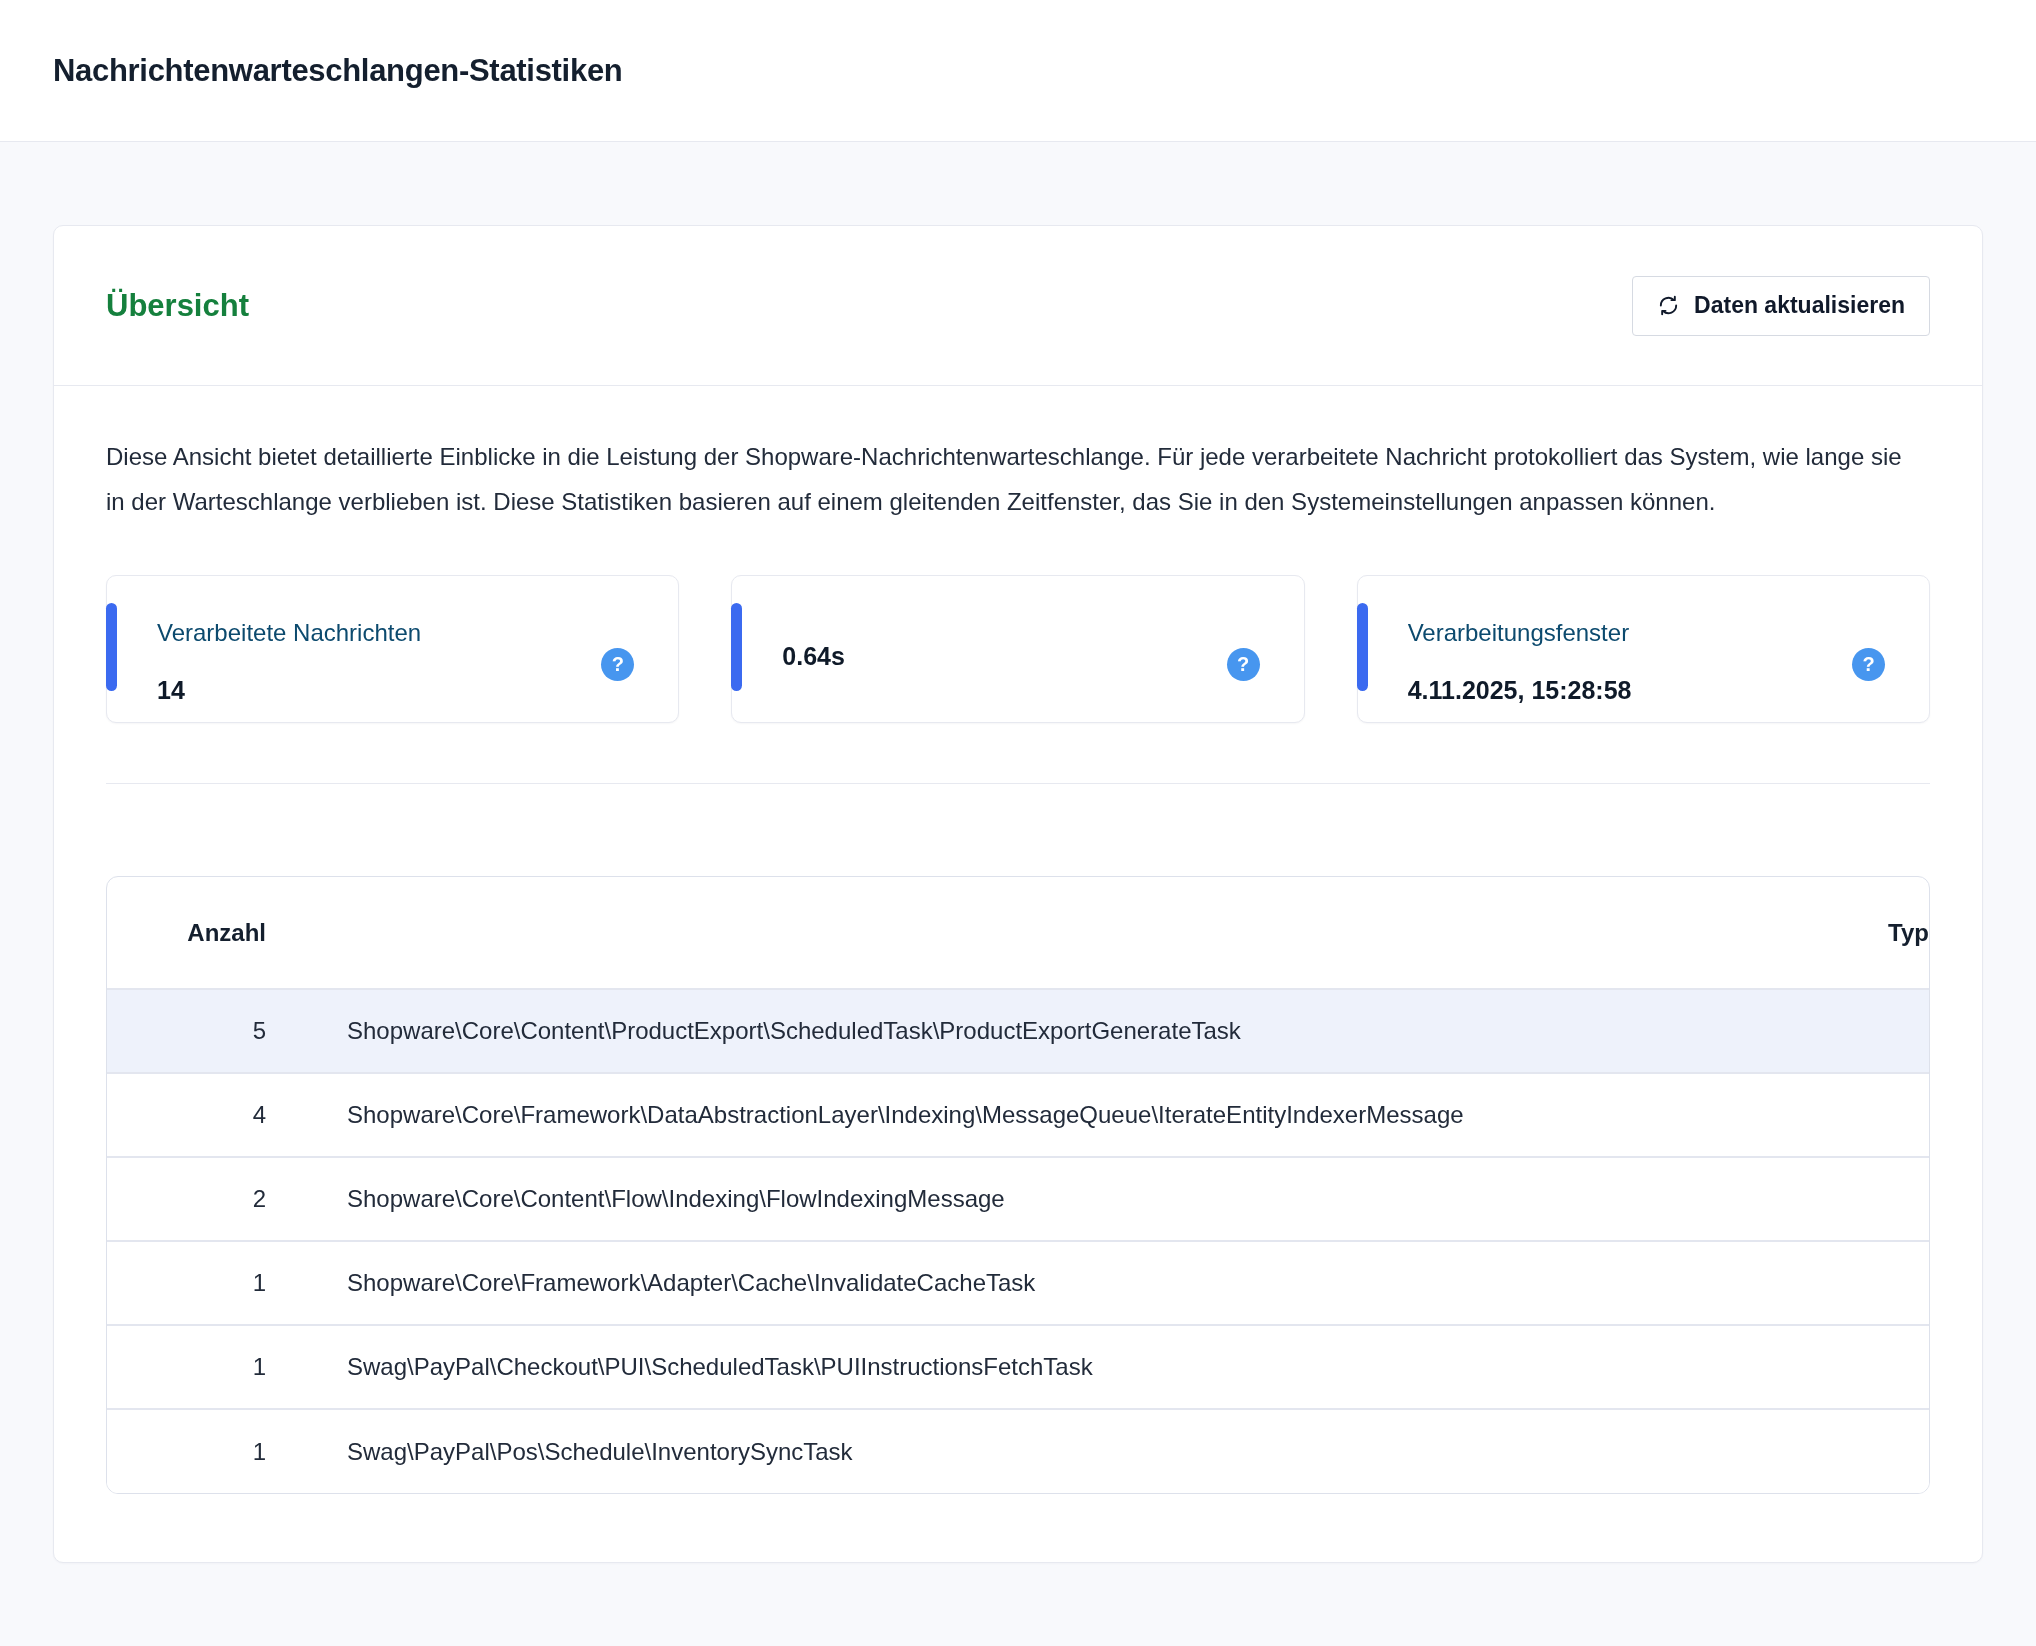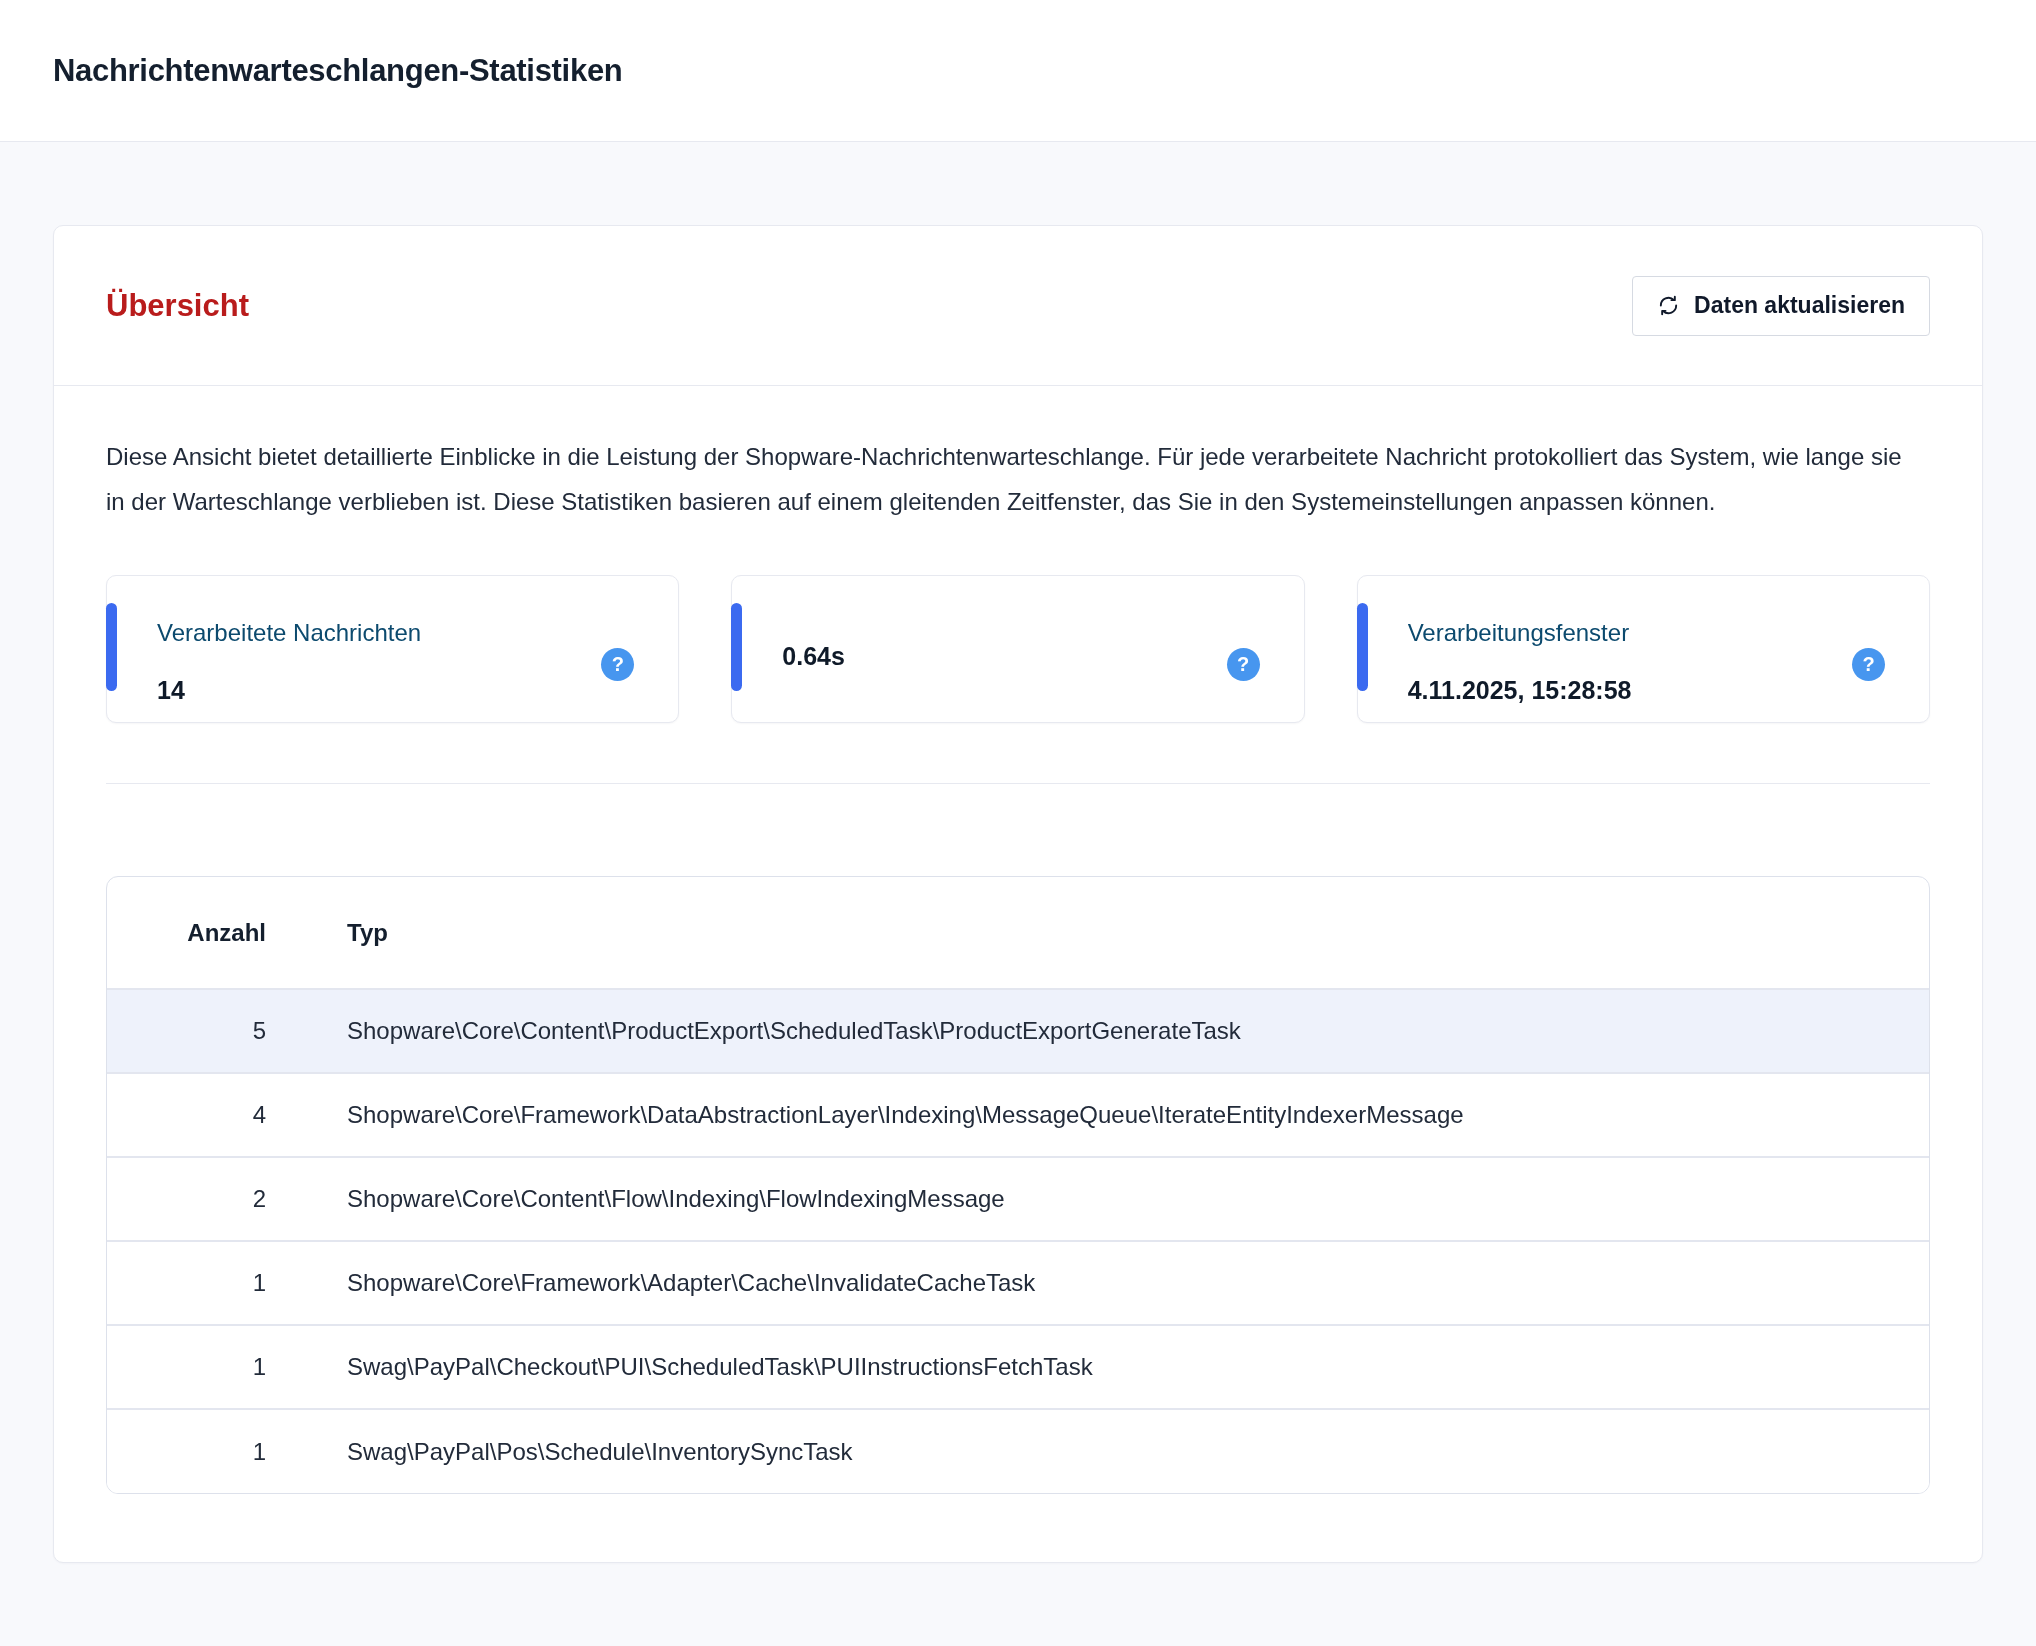--- a/index.html
+++ b/index.html
@@ -28,21 +28,21 @@
     border-radius:10px;
     height:1338px;
     box-shadow:0 1px 2px rgba(20,30,50,0.03);
   }
   .card-head {
     height:160px;
     display:flex; align-items:center; justify-content:space-between;
     padding:0 52px;
     border-bottom:1px solid #e7e9f0;
   }
-  .card-heading { font-size:31px; font-weight:bold; color:#b91c1c; }
+  .card-heading { font-size:31px; font-weight:bold; color:#15803d; }
   .refresh-btn {
     display:flex; align-items:center; gap:14px;
     height:60px; padding:0 24px;
     background:#ffffff;
     border:1px solid #d6dae2;
     border-radius:4px;
     font-family:inherit;
     font-size:23px; font-weight:600; color:#10192a;
     cursor:pointer;
   }
@@ -94,21 +94,21 @@
   .table-wrap {
     margin-top:92px;
     border:1px solid #dde1eb;
     border-radius:12px;
     overflow:hidden;
   }
   table { width:100%; border-collapse:collapse; }
   th {
     height:112px;
     font-size:24px; font-weight:bold; color:#141f2e;
-    text-align:left;
+    text-align:right;
     border-bottom:2px solid #e3e6ef;
   }
   th.col-anzahl, td.col-anzahl {
     width:159px; text-align:right; padding-left:60px;
   }
   th.col-typ, td.col-typ { padding-left:81px; }
   td {
     height:84px;
     font-size:24px; color:#222b3a;
     background:#ffffff;

